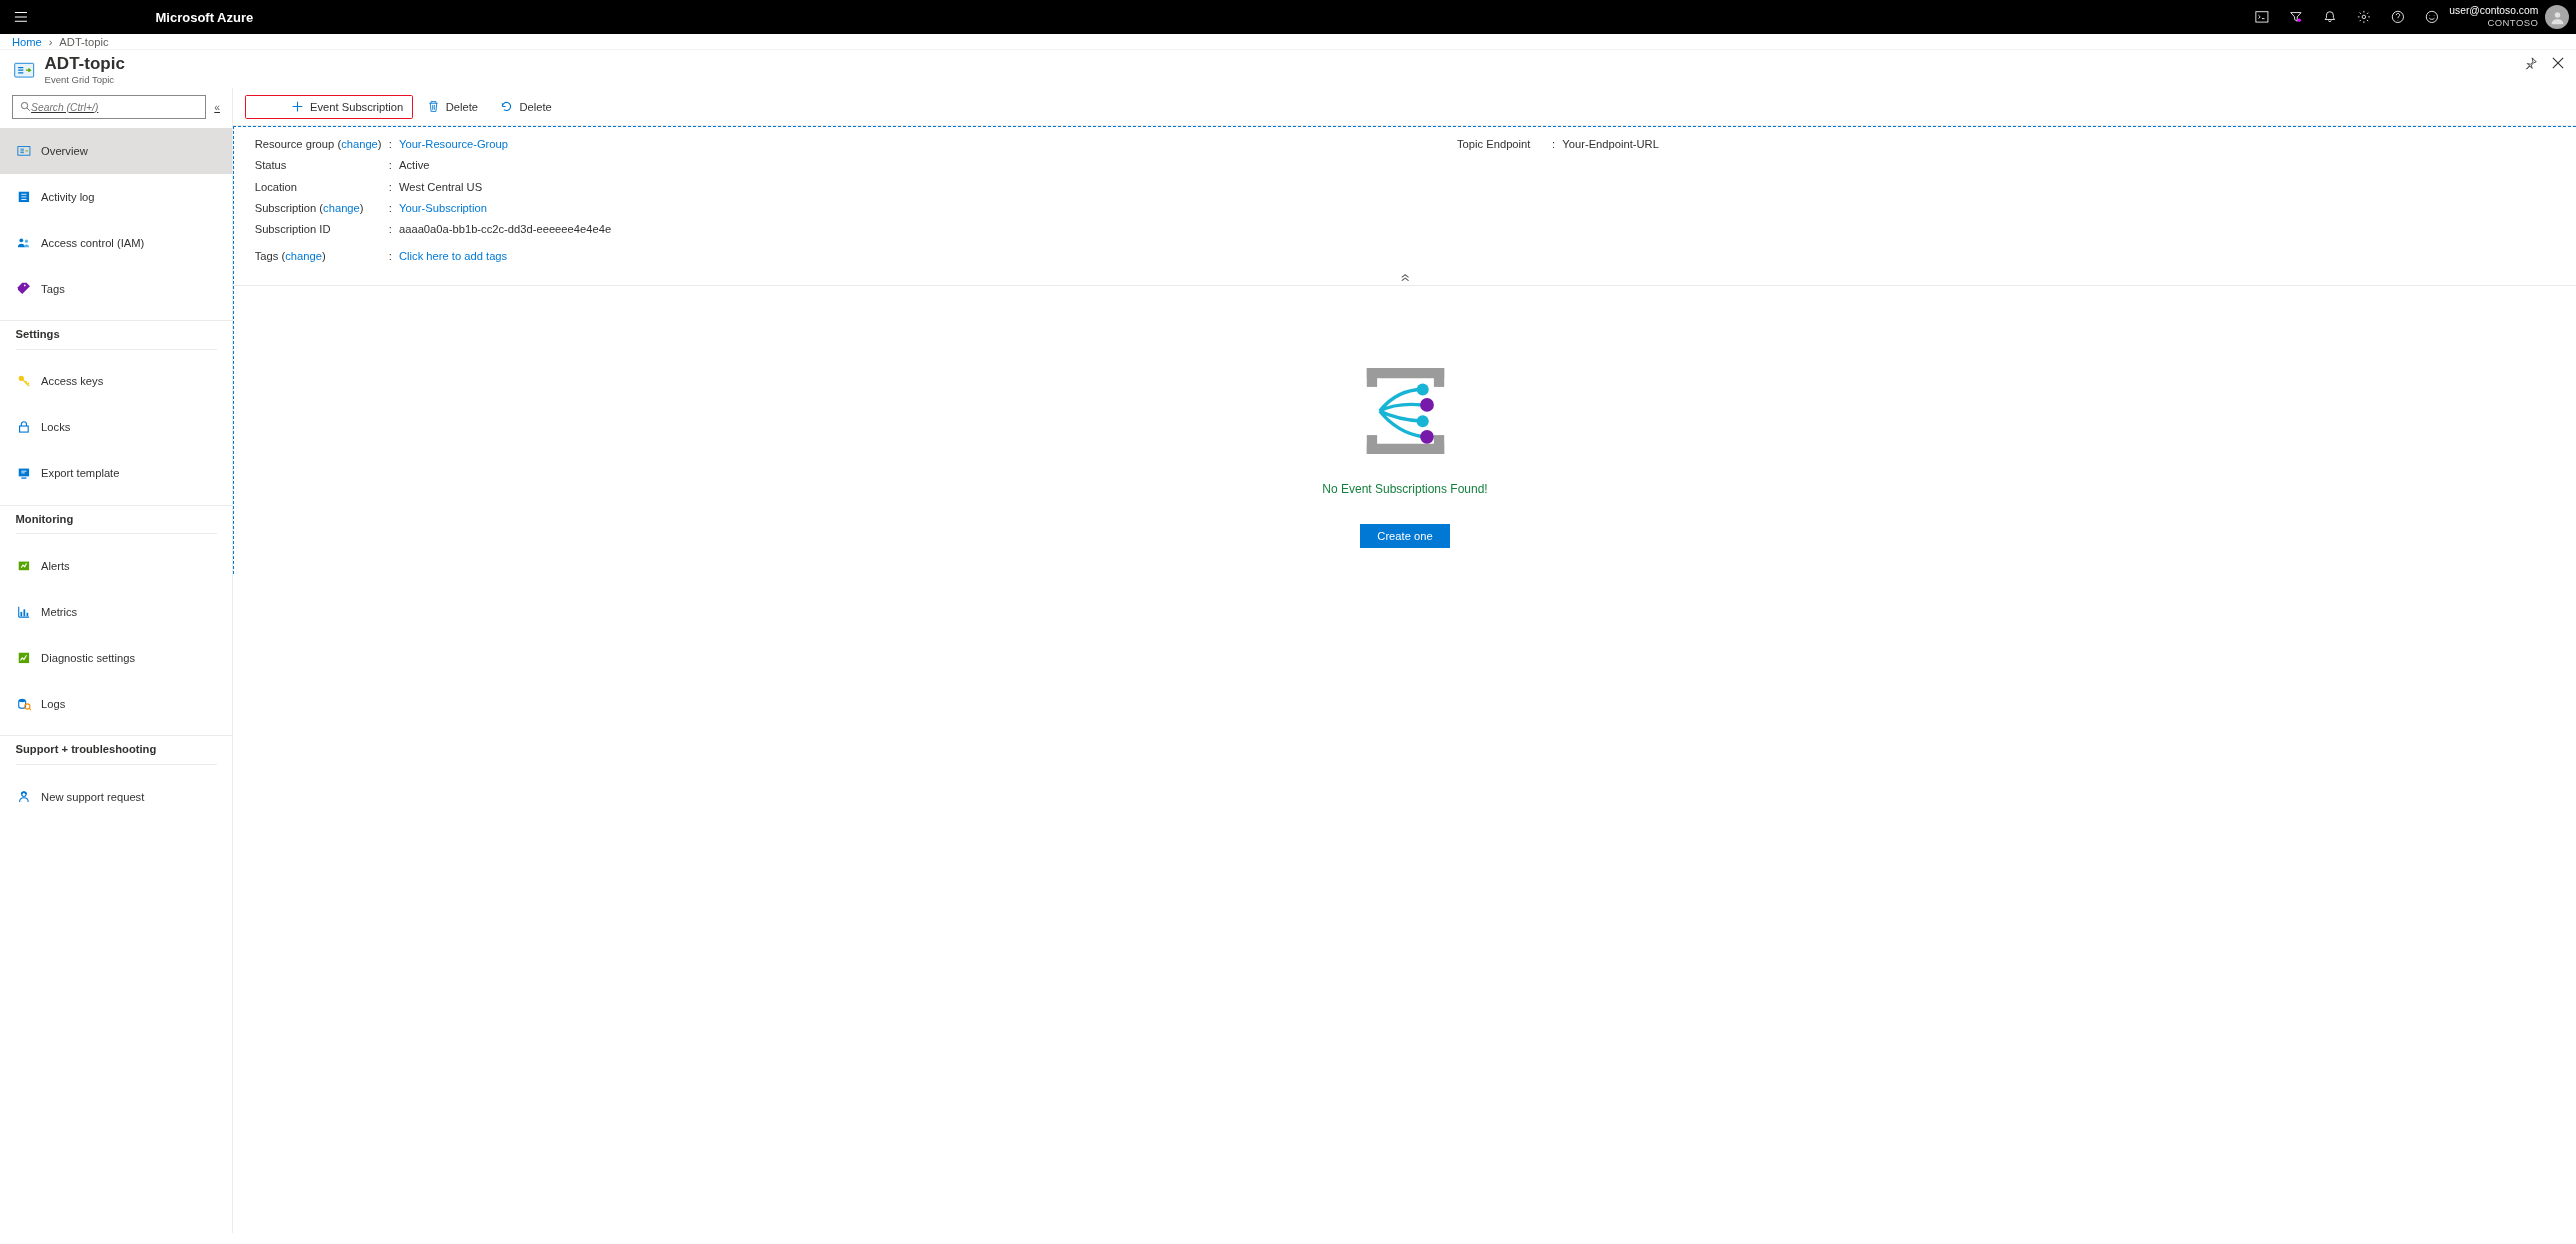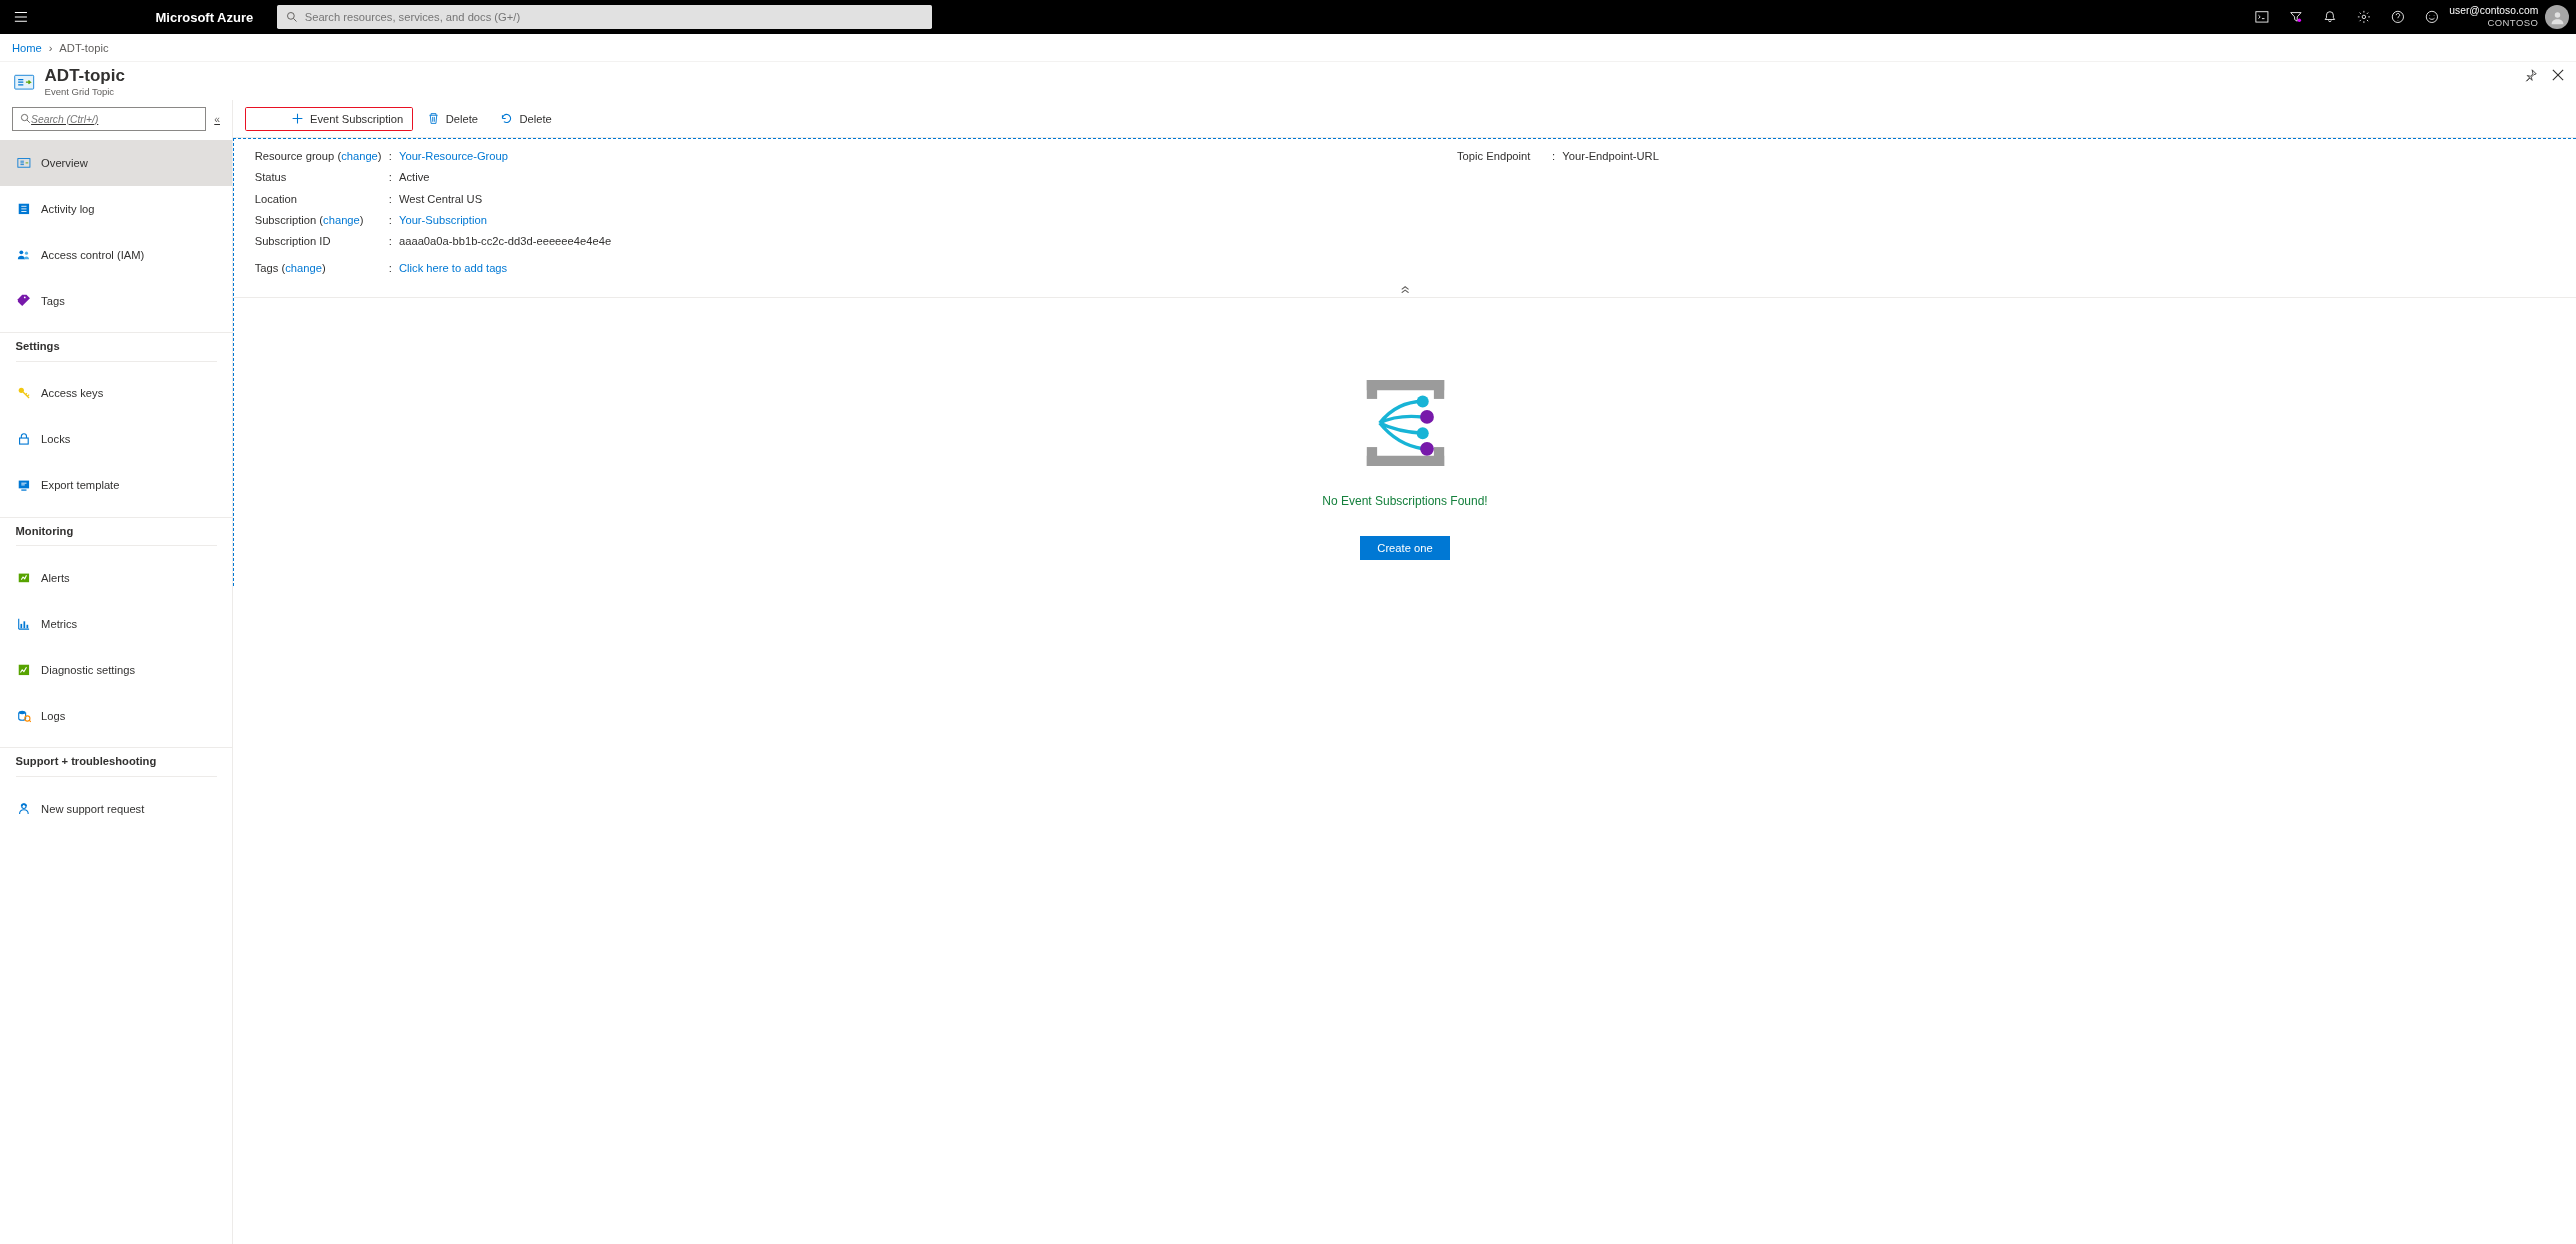--- a/index.html
+++ b/index.html
@@ -13,21 +13,21 @@
   .topbar .search { flex:0 0 655px; background:#e1e1e1; border-radius:1.7px; height:24px; display:flex; align-items:center; padding:0 8.6px; color:#605e5c; }
   .topbar .search input { background:transparent; border:none; outline:none; flex:1; font-size:11.2px; color:#323130; margin-left:6.9px; }
   .topbar .spacer { flex:1; }
   .topbar .iconbtn { width:34px; height:34px; display:flex; align-items:center; justify-content:center; cursor:pointer; }
   .topbar .userinfo { text-align:right; margin-right:6.9px; line-height:1.2; }
   .topbar .userinfo .email { font-size:10.3px; }
   .topbar .userinfo .tenant { font-size:9.5px; color:#ccc; letter-spacing:0.4px; }
   .topbar .avatar { width:24px; height:24px; border-radius:50%; background:#a6a6a6; display:flex; align-items:center; justify-content:center; }
 
   
-  .breadcrumb { height:28px; display:flex; align-items:center; padding:0 12px; font-size:11.2px; border-bottom:0.9px solid #f3f2f1; }
+  .breadcrumb { height:16px; display:flex; align-items:center; padding:0 12px; font-size:11.2px; border-bottom:0.9px solid #f3f2f1; }
   .breadcrumb a { color:#0078d4; }
   .breadcrumb .sep { margin:0 6.9px; color:#605e5c; }
   .breadcrumb .current { color:#605e5c; }
 
   
   .resource-header { display:flex; align-items:center; padding:5.2px 12px 3.4px 12px; position:relative; }
   .resource-header .res-icon { width:24px; height:24px; margin-right:8.6px; display:flex; align-items:center; justify-content:center; }
   .resource-header h1 { font-size:17px; font-weight:600; line-height:1.1; }
   .resource-header .subtitle { font-size:9.5px; color:#605e5c; }
   .resource-header .right-actions { position:absolute; right:12px; top:6.9px; display:flex; gap:15.5px; }
@@ -79,27 +79,20 @@
 </head>
 <body>
 
 <div class="topbar">
   <div class="hamburger">
     <svg width="13.8" height="13.8" viewBox="0 0 16 16">
         <path stroke="#fff" stroke-width="1.2" d="M1 3h14M1 8h14M1 13h14"></path>
       </svg>
   </div>
   <div class="brand">Microsoft Azure</div>
-  <div class="search">
-    <svg width="12" height="12" viewBox="0 0 16 16">
-        <circle cx="6.5" cy="6.5" r="4.5" fill="none" stroke="#605e5c" stroke-width="1.3"></circle>
-        <line x1="10" y1="10" x2="14" y2="14" stroke="#605e5c" stroke-width="1.3"></line>
-      </svg>
-    <input placeholder="Search resources, services, and docs (G+/)" style="">
-  </div>
   <div class="spacer"></div>
   <div class="iconbtn">
     <svg width="13.8" height="13.8" viewBox="0 0 16 16">
         <rect x="1" y="2" width="14" height="12" fill="none" stroke="#fff"></rect>
         <path d="M4 6l2 2-2 2M8 10h3" stroke="#fff" fill="none"></path>
       </svg>
   </div>
   <div class="iconbtn">
     <svg width="13.8" height="13.8" viewBox="0 0 16 16">
         <path d="M2 3h12l-4.5 5v5l-3-2V8z" fill="none" stroke="#fff"></path>

